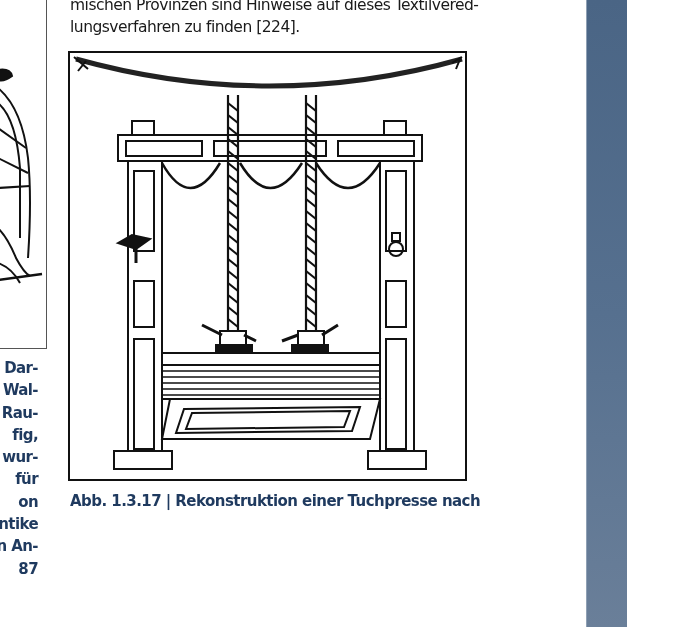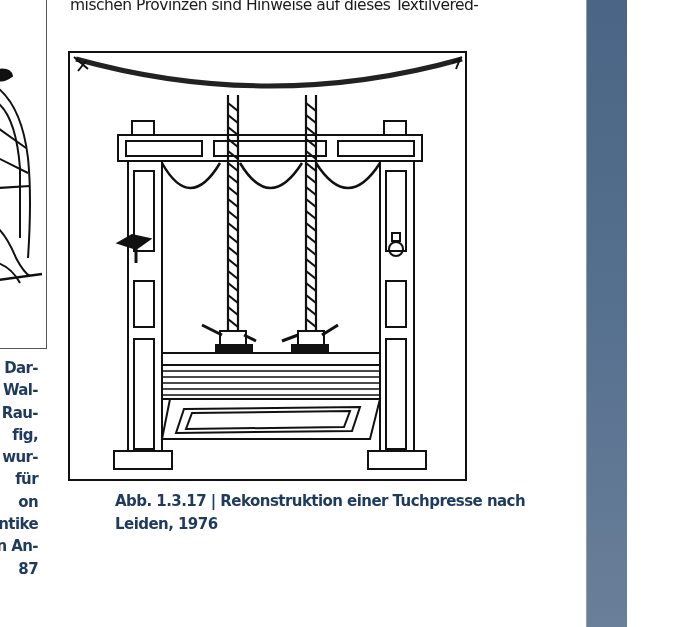--- a/index.html
+++ b/index.html
@@ -31,34 +31,34 @@
     .figure {
       position: absolute; left: 68px; top: 51px; width: 399px; height: 430px;
       border: 2px solid #111; box-sizing: border-box; background: #fff;
     }
     .figure svg { position: absolute; left: 0; top: 0; }
     .caption {
       position: absolute; left: 70px; top: 490px; width: 420px;
       font-family: "DejaVu Sans", sans-serif; font-weight: bold;
       font-size: 15px; line-height: 22.5px; color: #1f3a5f;
       letter-spacing: -0.55px;
-      margin-left: 45px;
     }
     .caption div { white-space: nowrap; }
     .side-bar {
       position: absolute; left: 586px; top: 0; width: 40px; height: 627px;
       background: linear-gradient(to bottom, #4a6585 0%, #56708f 50%, #6a7f99 100%);
       border-left: 1px solid #8fa0b4;
     }
   </style>
 </head>
 <body>
 
 <div class="body-text">
   <div>mischen Provinzen sind Hinweise auf dieses Textilvered-</div>
+  <div>lungsverfahren zu finden [224].</div>
 </div>
 
 <div class="left-figure">
   <svg width="48" height="350" viewBox="0 0 48 350">
     <g fill="none" stroke="#111" stroke-width="2">
       <path d="M0 72 Q12 70 14 78 Q6 84 0 82" fill="#111"></path>
       <path d="M0 90 Q24 110 30 160 Q34 200 30 260"></path>
       <path d="M0 105 Q18 120 22 170 L22 240"></path>
       <path d="M0 130 L28 150"></path>
       <path d="M0 160 L30 175"></path>
@@ -147,16 +147,15 @@
 
       <path d="M100 346 L310 346 L300 386 L92 386 Z"></path>
       <path d="M114 356 L290 354 L282 378 L106 380 Z"></path>
       <path d="M122 360 L280 358 L274 374 L116 376 Z"></path>
     </g>
   </svg>
 </div>
 
 <div class="caption">
   <div>Abb. 1.3.17 | Rekonstruktion einer Tuchpresse nach</div>
-  <div>Leiden, 1976</div>
 </div>
 
 <div class="side-bar"></div>
 
 </body></html>

